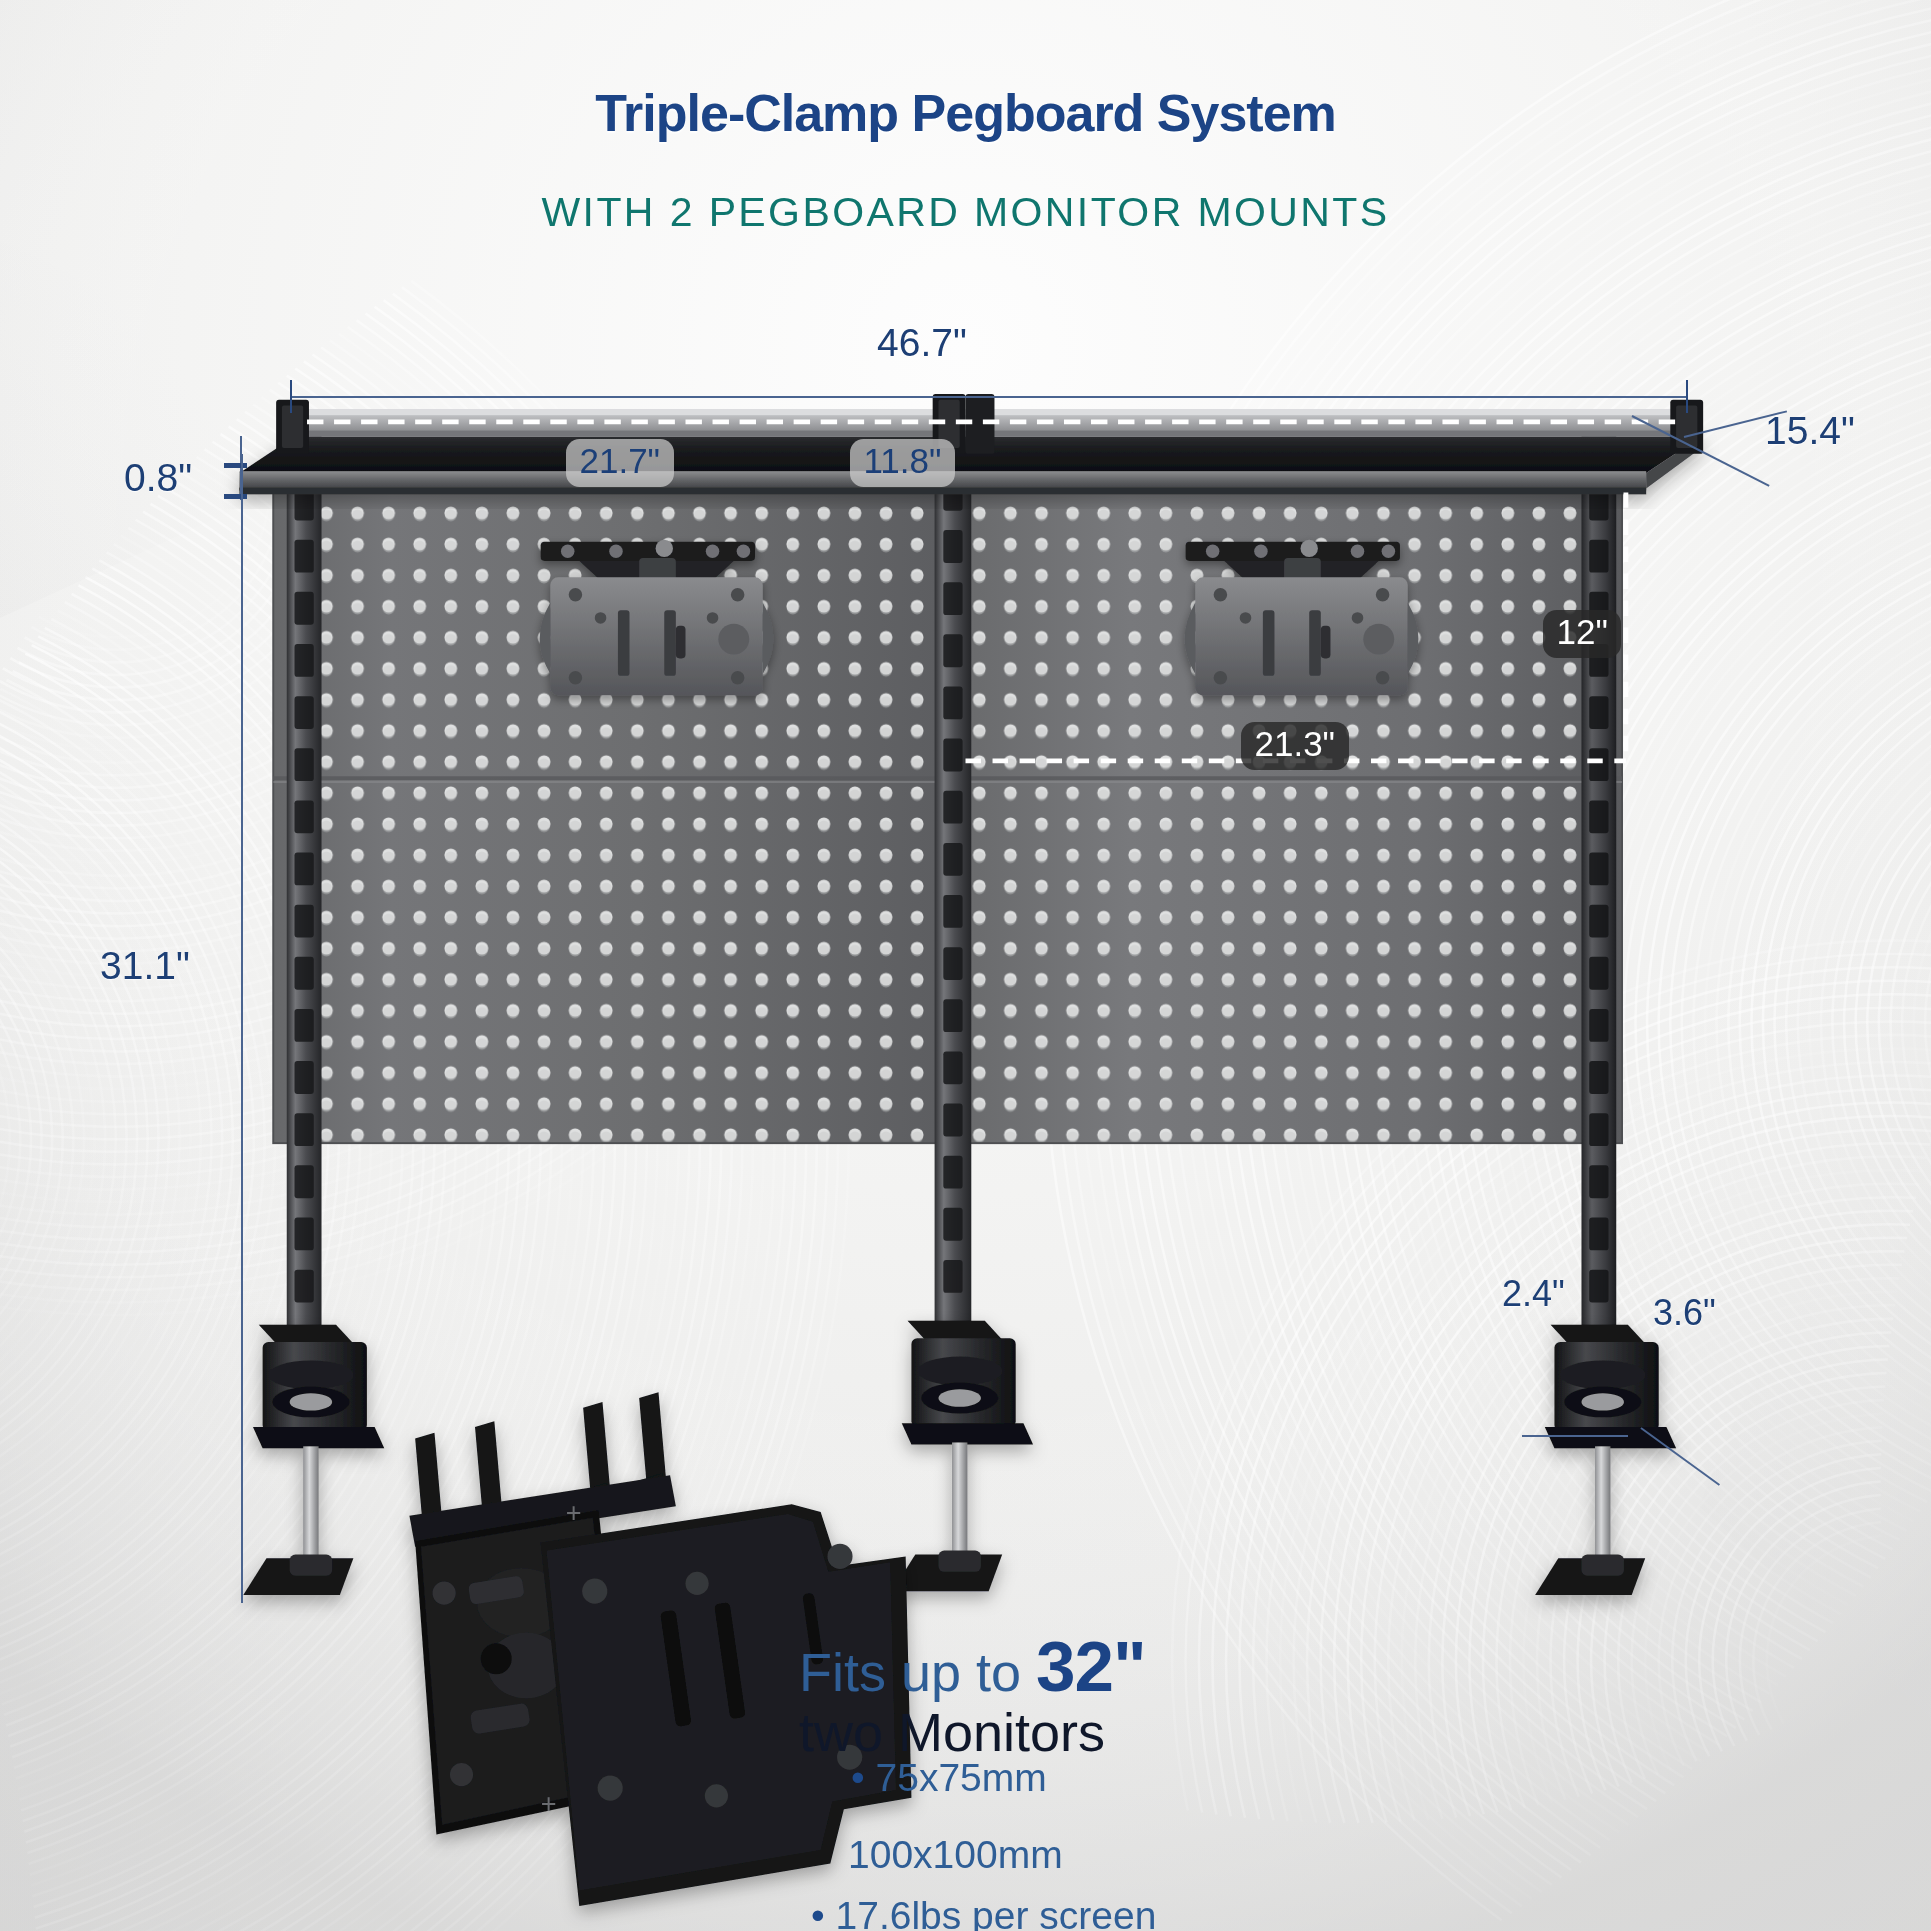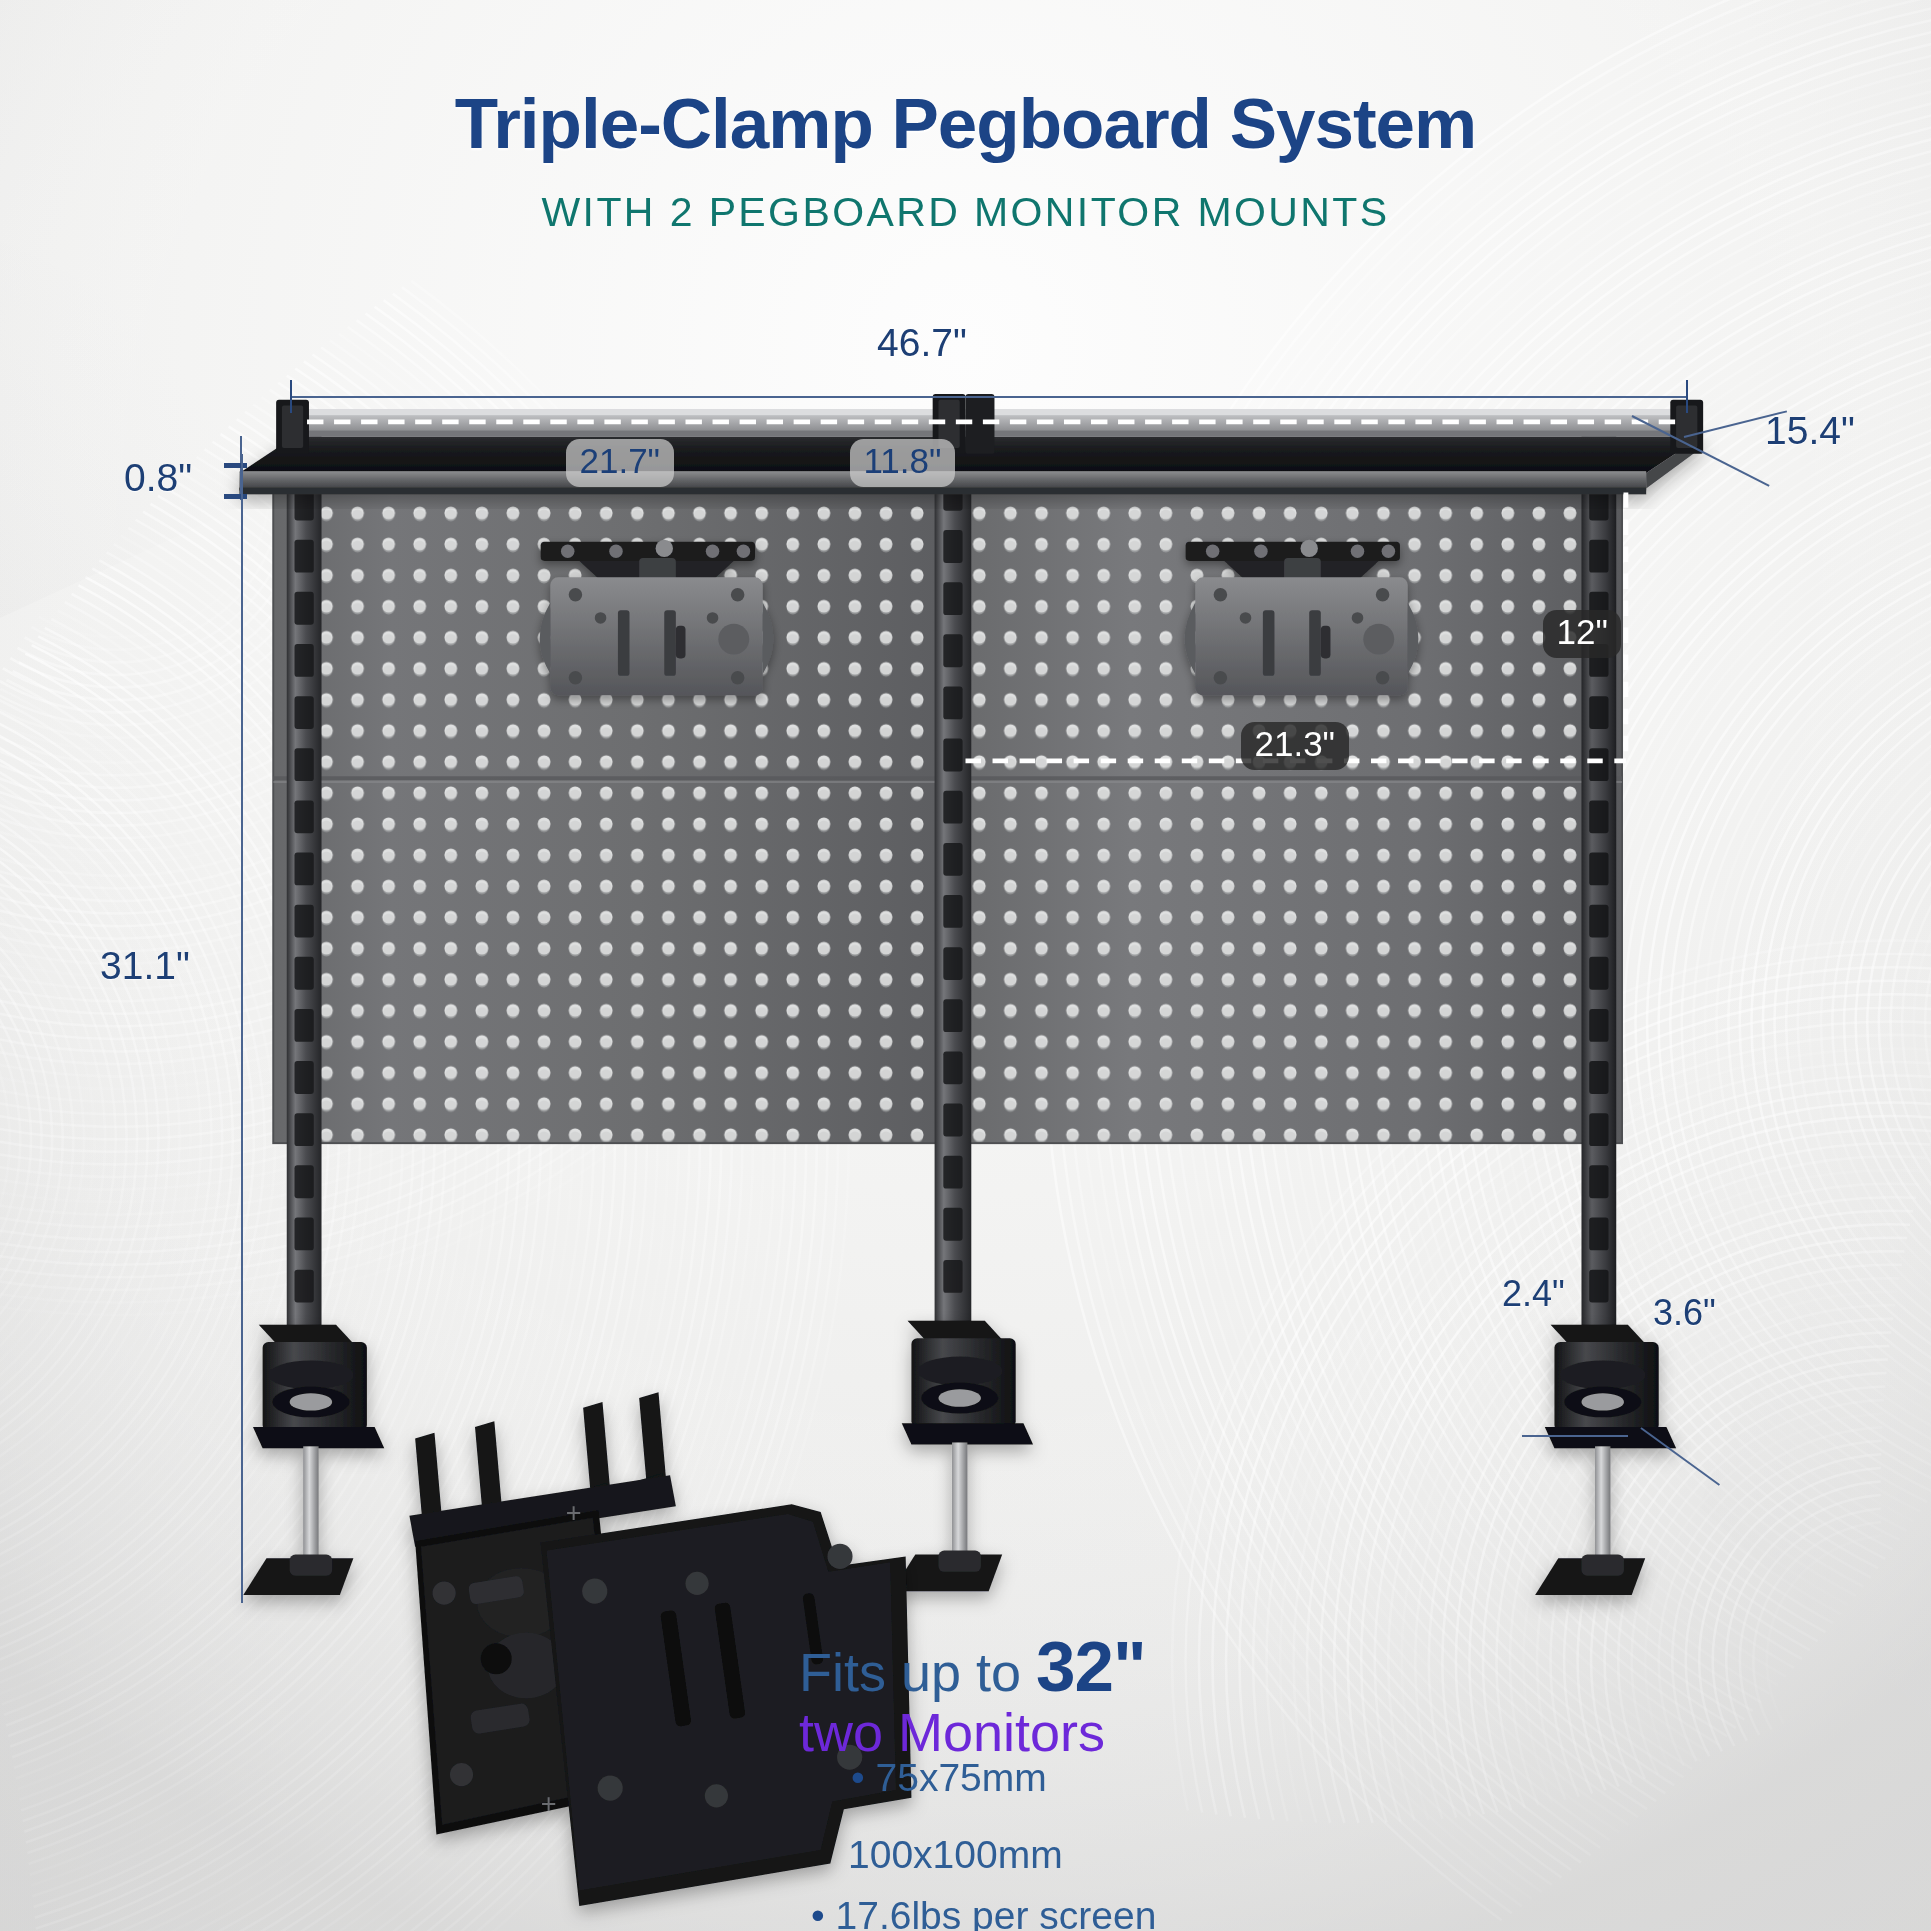--- a/index.html
+++ b/index.html
@@ -12,21 +12,21 @@
   #bg{position:absolute;inset:0;overflow:hidden;}
   #bg .base{
     position:absolute;inset:0;
     background:
       radial-gradient(circle at 50% 18%, #fdfdfd 0%, #f4f4f3 42%, #ececeb 70%, #e4e4e3 100%);
   }
   #bg svg{position:absolute;inset:0;width:1931px;height:1931px;}
   
   #title{
     position:absolute;left:0;right:0;top:83px;text-align:center;
-    font-size:71px;font-weight:bold;letter-spacing:-1px;
+    font-size:52px;font-weight:bold;letter-spacing:-1px;
     color:#1c4486;
     text-shadow:0 1.9px 1.9px rgba(255,255,255,.9);
   }
   #subtitle{
     position:absolute;left:0;right:0;top:189px;text-align:center;
     font-size:41px;font-weight:400;letter-spacing:2.4px;
     color:#0f766e;
   }
   
   .dim{
@@ -49,21 +49,21 @@
   
   #product{position:absolute;left:0;top:0;width:1931px;height:1931px;}
   
   #fits{
     position:absolute;left:799px;top:1626px;white-space:nowrap;
     font-size:54px;color:#2f5e96;
   }
   #fits b{font-size:71px;color:#1c4486;font-weight:bold;letter-spacing:-1px;}
   #fits2{
     position:absolute;left:799px;top:1701px;white-space:nowrap;
-    font-size:54px;color:#6d28d9;
+    font-size:54px;color:#0f172a;
   }
   .blt{
     position:absolute;white-space:nowrap;font-size:39px;color:#2f5e96;left:811px;
   }
   .blt .dot{color:#1d4a8c;font-size:39px;}
   #blt1{top:1756px;margin-left:40px;}
   #blt1b{top:1833px;left:848px;}
   #blt2{top:1894px;}
 </style>
 </head>

